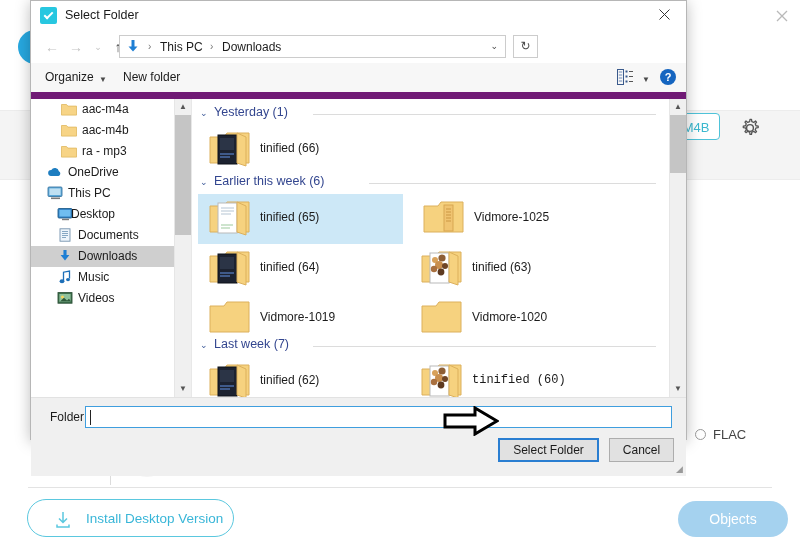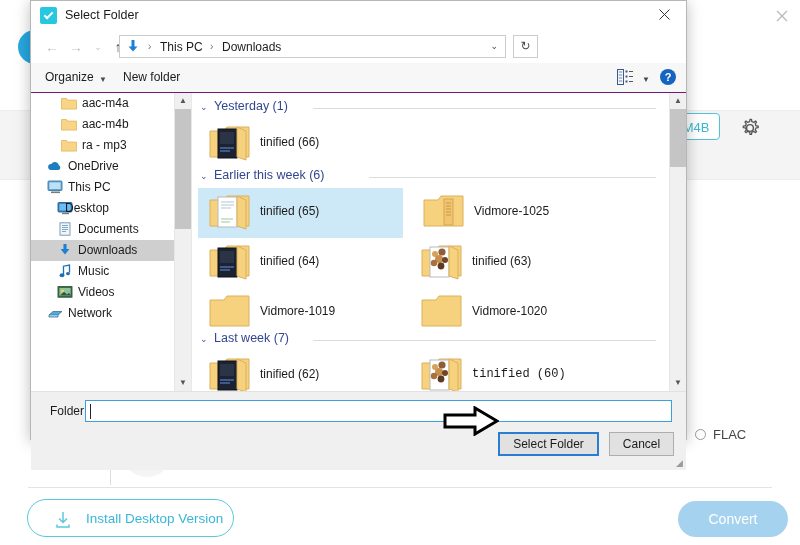--- a/index.html
+++ b/index.html
@@ -116,21 +116,21 @@
     font-size:12px; color:#4a4a4a; text-align:center; line-height:21px;
   }
   .search {
     position:absolute; right:7px; top:4px; width:138px; height:23px;
     border:1px solid #ccc; background:#fff; box-sizing:border-box;
   }
   .search .sicon { position:absolute; left:6px; top:4px; }
   .search .stxt { position:absolute; left:26px; top:4px; font-size:11.5px; color:#6d6d6d; }
 
   
-  .toolbar { position:relative; height:29px; background:#f7f7f7; border-bottom:1px solid #701a75; }
+  .toolbar { position:relative; height:29px; background:#f7f7f7; border-bottom:7px solid #701a75; }
   .tb-item { position:absolute; top:7px; font-size:12px; color:#1b1b1b; }
   .tb-caret { position:absolute; top:12px; font-size:8px; color:#4a4a4a; }
   .tb-view { position:absolute; right:52px; top:6px; }
   .tb-vcaret { position:absolute; right:36px; top:12px; font-size:8px; color:#4a4a4a; }
   .tb-help {
     position:absolute; right:10px; top:6px; width:16px; height:16px;
     border-radius:50%; background:#1565c0; color:#fff;
     font-size:11px; font-weight:bold; line-height:16px; text-align:center;
   }
 
@@ -247,21 +247,21 @@
     <div class="install-btn">
       <div class="dl-icon">
         <svg width="20" height="20" viewBox="0 0 20 20">
           <path d="M10 2 V12 M6 8.5 L10 12.5 L14 8.5" fill="none" stroke="#5bc8df" stroke-width="1.5"></path>
           <path d="M4 14.5 V17 H16 V14.5" fill="none" stroke="#5bc8df" stroke-width="1.5"></path>
         </svg>
       </div>
       <div class="lbl">Install Desktop Version</div>
     </div>
 
-    <div class="convert-btn">Convert</div>
+    <div class="convert-btn">Objects</div>
   </div>
 
   <div class="dialog">
 
     <div class="titlebar">
       <div class="title-ico"></div>
       <div class="title-text">Select Folder</div>
       <div class="title-close">
         <svg width="11" height="11" viewBox="0 0 11 11" aria-hidden="true">
           <path d="M0.5 0.5 L10.5 10.5 M10.5 0.5 L0.5 10.5" stroke="#333" stroke-width="1" fill="none"></path>
@@ -349,21 +349,21 @@
                   <rect x="4" y="11.5" width="9" height="1.6" fill="#7a7a7a"></rect>
                 </svg></span>
               <span class="tree-lbl" style="left:37px">This PC</span>
             </div>
             <div class="tree-item">
               <span class="tree-ico" style="left:26px"><svg width="17" height="14" viewBox="0 0 17 14">
                   <rect x="1" y="1.5" width="14" height="9.5" rx="1" fill="#2f7fc2" stroke="#23608f" stroke-width="0.9"></rect>
                   <rect x="2.4" y="2.9" width="11.2" height="6.6" fill="#6fbdf0"></rect>
                   <rect x="5" y="11.8" width="7" height="1.4" fill="#7a7a7a"></rect>
                 </svg></span>
-              <span class="tree-lbl" style="left:34px">Desktop</span>
+              <span class="tree-lbl" style="left:40px">Desktop</span>
             </div>
             <div class="tree-item">
               <span class="tree-ico" style="left:26px"><svg width="17" height="14" viewBox="0 0 17 14">
                   <rect x="3" y="0.8" width="10" height="12.4" fill="#eef5fb" stroke="#7392ad" stroke-width="0.9"></rect>
                   <path d="M5 3.5 h6 M5 5.5 h6 M5 7.5 h6 M5 9.5 h4" stroke="#6b93b5" stroke-width="0.8"></path>
                 </svg></span>
               <span class="tree-lbl" style="left:47px">Documents</span>
             </div>
             <div class="tree-item sel">
               <span class="tree-ico" style="left:26px"><svg width="17" height="14" viewBox="0 0 17 14">
@@ -381,27 +381,20 @@
               <span class="tree-lbl" style="left:47px">Music</span>
             </div>
             <div class="tree-item">
               <span class="tree-ico" style="left:26px"><svg width="17" height="14" viewBox="0 0 17 14">
                   <rect x="1" y="1.6" width="14" height="10.6" fill="#3d6f4c" stroke="#2b4f36" stroke-width="0.9"></rect>
                   <rect x="2.4" y="3" width="11.2" height="7.8" fill="#8fc19c"></rect>
                   <circle cx="5.5" cy="6" r="1.6" fill="#f4d35e"></circle>
                   <path d="M3 10.5 L7 6.8 L10 9.5 L12 7.8 L14 10.5 z" fill="#2e5a3b"></path>
                 </svg></span>
               <span class="tree-lbl" style="left:47px">Videos</span>
-            </div>
-            <div class="tree-item">
-              <span class="tree-ico" style="left:16px"><svg width="17" height="14" viewBox="0 0 17 14">
-                  <path d="M2 9 L6 5.5 H15 L11 9 Z" fill="#5aa8d8" stroke="#35749f" stroke-width="0.8"></path>
-                  <path d="M2 9 V11 L11 11 V9" fill="#9fcbe6" stroke="#35749f" stroke-width="0.8"></path>
-                </svg></span>
-              <span class="tree-lbl" style="left:37px">Network</span>
             </div>
           </div>
         <div class="scroll" style="right:0;">
           <div class="arr up">▲</div>
           <div class="thumb" style="top:16px;height:120px"></div>
           <div class="arr dn">▼</div>
         </div>
       </div>
 
       <div class="filepane">

